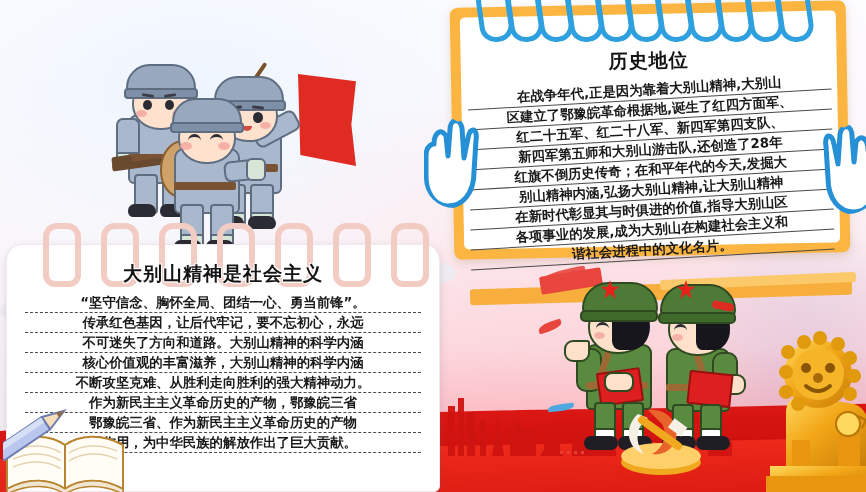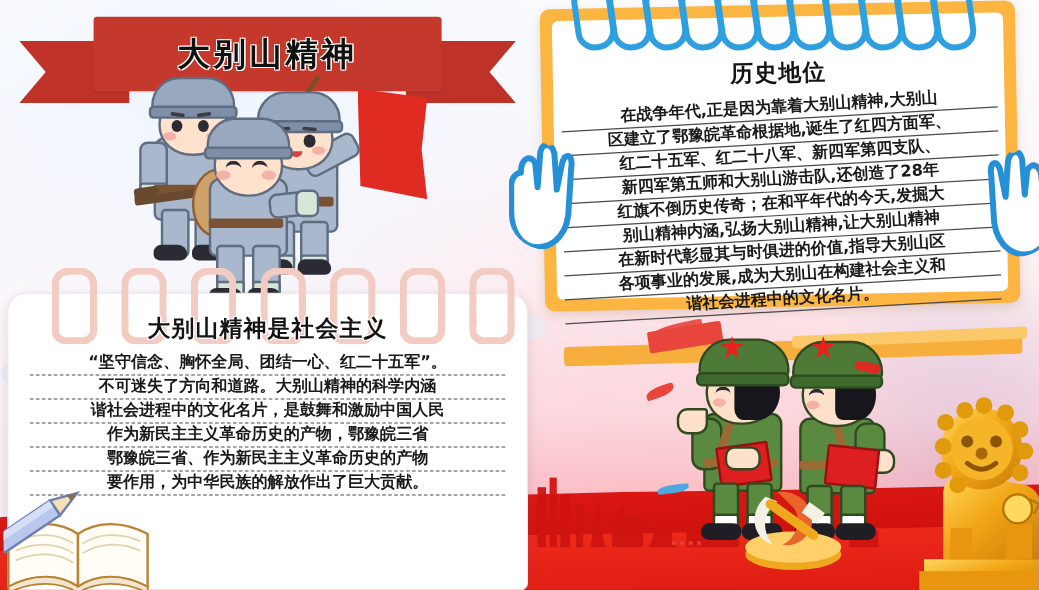--- a/index.html
+++ b/index.html
@@ -175,26 +175,20 @@
   <div class="petal" style="left:548px;top:404px;width:26px;height:7px;background:#4fa7e0;transform:rotate(-6deg);"></div>
   <div class="petal" style="left:540px;top:270px;width:46px;height:12px;background:#e8453c;transform:rotate(-12deg);opacity:.9;"></div>
 
   <div style="position:absolute;left:470px;top:284px;width:382px;height:16px;background:#f7ae3d;
               transform:rotate(-1.6deg);border-radius:3px;"></div>
   <div style="position:absolute;left:660px;top:276px;width:196px;height:10px;background:#fcc96a;
               transform:rotate(-2.4deg);border-radius:3px;"></div>
   <div style="position:absolute;left:540px;top:272px;width:62px;height:18px;background:#e8453c;
               transform:rotate(-9deg);border-radius:2px;"></div>
 
-  <div id="ribbon">
-    <div class="rb-tail l"></div>
-    <div class="rb-tail r"></div>
-    <div class="rb-main"></div>
-    <div class="rb-title">大别山精神</div>
-  </div>
 
   <div id="soldiers">
 
     <div id="flagpole"></div>
     <div id="flag"></div>
 
     <div class="sold">
       <div class="body" style="left:16px;top:58px;width:62px;height:66px;"></div>
       <div class="arm" style="left:4px;top:62px;width:20px;height:44px;"></div>
       <div class="cuff" style="left:4px;top:96px;width:20px;height:11px;"></div>
@@ -265,23 +259,25 @@
     <div class="ring" style="left:94px;"></div>
     <div class="ring" style="left:152px;"></div>
     <div class="ring" style="left:210px;"></div>
     <div class="ring" style="left:268px;"></div>
     <div class="ring" style="left:326px;"></div>
     <div class="ring" style="left:384px;"></div>
 
     <div class="ph" style="top:16px;font-size:19px;">大别山精神是社会主义</div>
 
     <div class="lines" style="left:18px;top:48px;width:396px;">
-      <div class="tline">“坚守信念、胸怀全局、团结一心、红二十五军”。</div>
+      <div class="tline">“坚守信念、胸怀全局、团结一心、勇当前锋”。</div>
+      <div class="tline">传承红色基因，让后代牢记，要不忘初心，永远</div>
       <div class="tline">不可迷失了方向和道路。大别山精神的科学内涵</div>
-      <div class="tline">谐社会进程中的文化名片，是鼓舞和激励中国人民</div>
+      <div class="tline">核心价值观的丰富滋养，大别山精神的科学内涵</div>
+      <div class="tline">不断攻坚克难、从胜利走向胜利的强大精神动力。</div>
       <div class="tline">作为新民主主义革命历史的产物，鄂豫皖三省</div>
       <div class="tline">鄂豫皖三省、作为新民主主义革命历史的产物</div>
       <div class="tline">要作用，为中华民族的解放作出了巨大贡献。</div>
     </div>
 
     <svg class="bookicon" viewBox="0 0 128 104">
       <path d="M4 52 C26 40 48 42 62 52 L62 96 C48 86 26 84 4 96 Z" fill="#fffdf6" stroke="#b9832f" stroke-width="2"></path>
       <path d="M62 52 C76 42 98 40 120 52 L120 96 C98 84 76 86 62 96 Z" fill="#fffdf6" stroke="#b9832f" stroke-width="2"></path>
       <path d="M10 58 C28 50 46 52 58 60" fill="none" stroke="#e4d2ad" stroke-width="1.5"></path>
       <path d="M10 66 C28 58 46 60 58 68" fill="none" stroke="#e4d2ad" stroke-width="1.5"></path>

